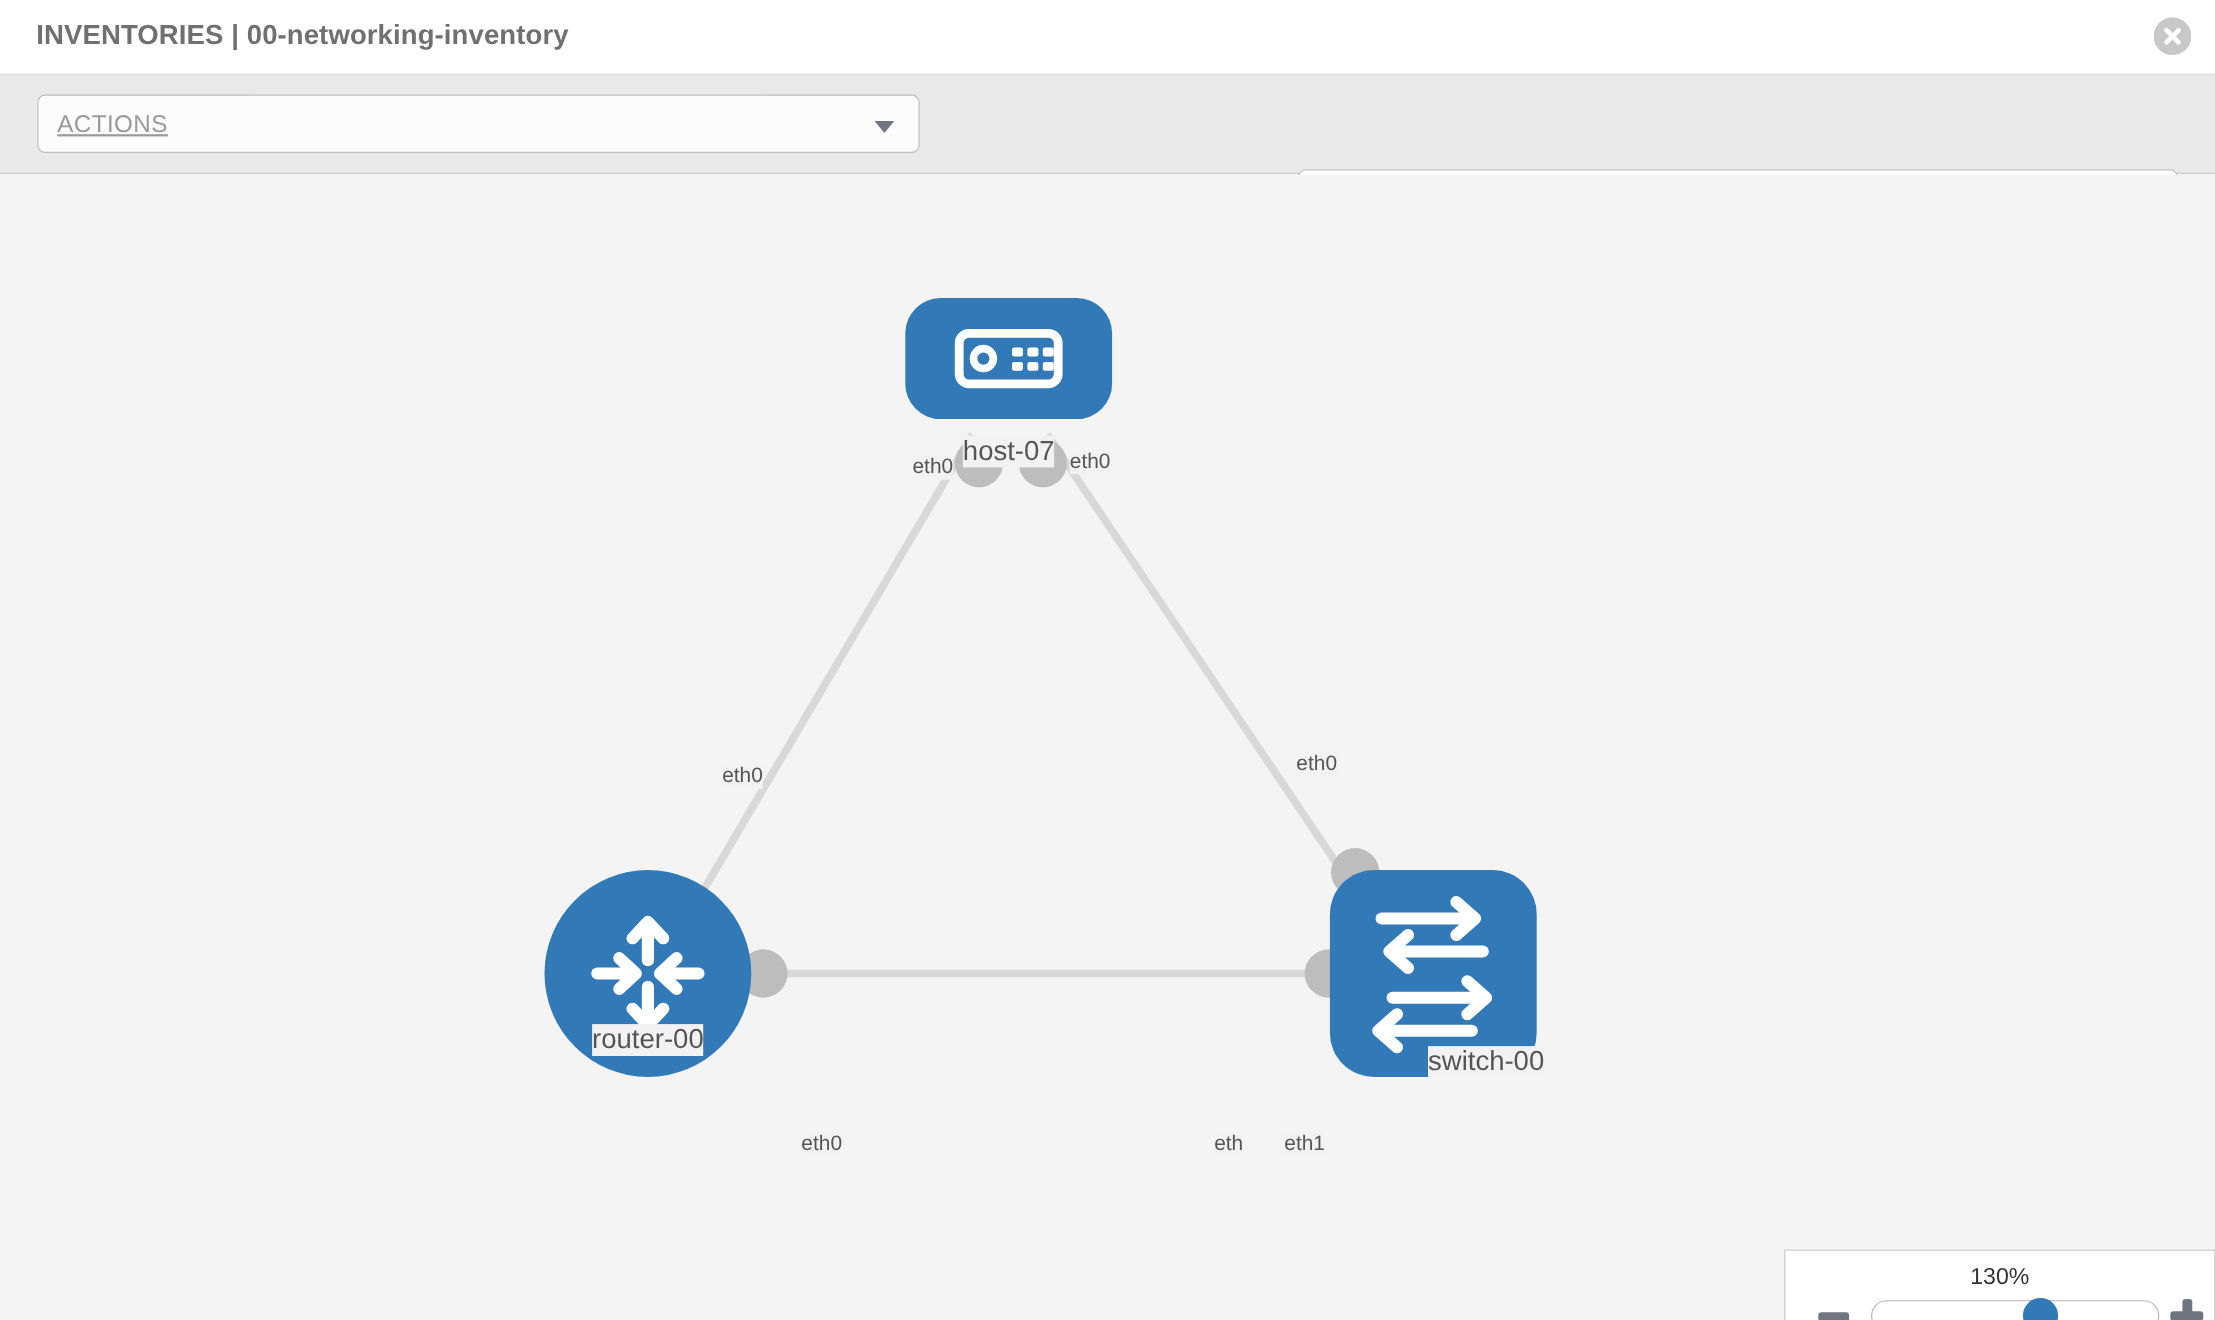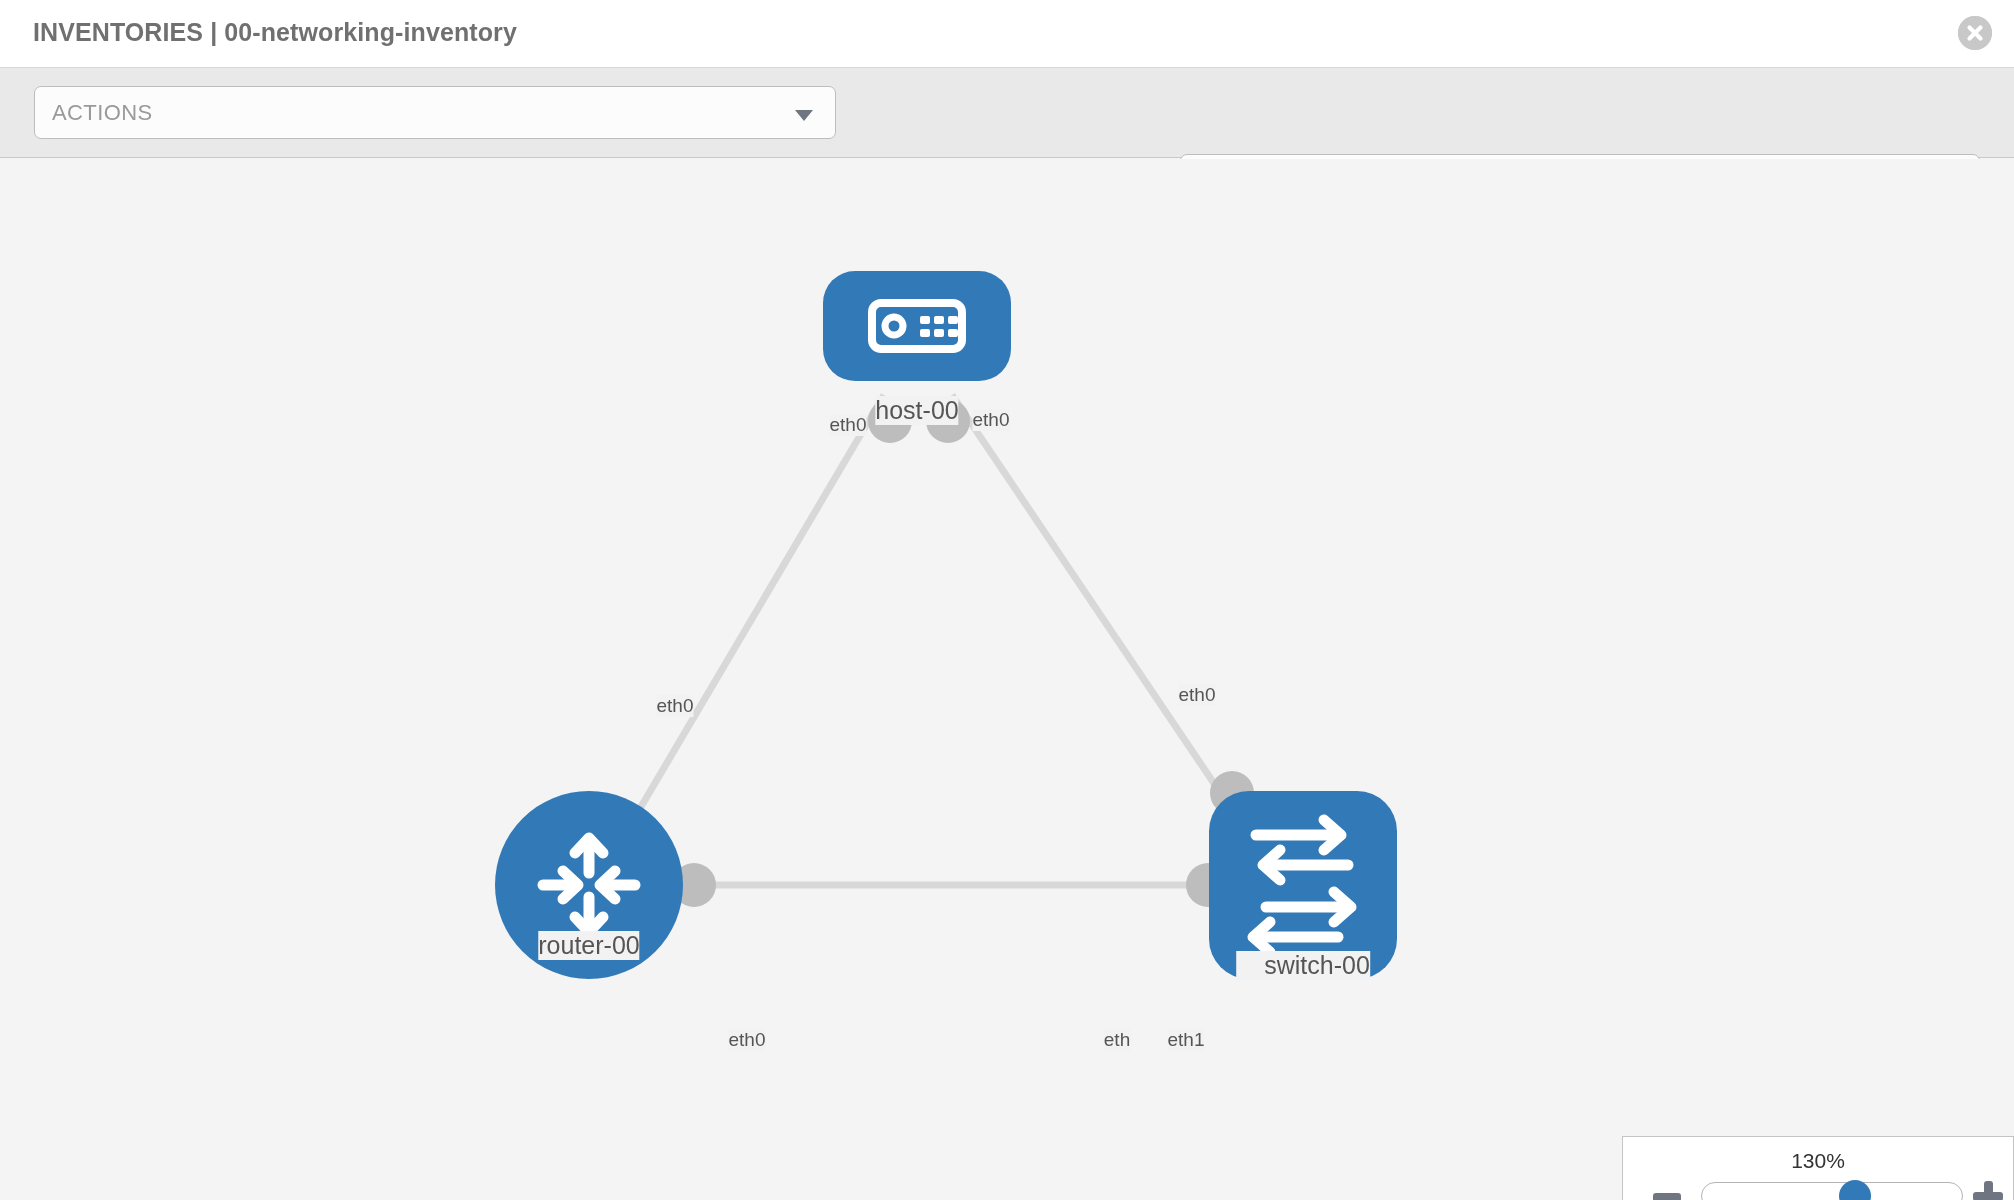--- a/index.html
+++ b/index.html
@@ -37,21 +37,21 @@
   }
   .actions-select {
     position: absolute; left: 34px; top: 18px;
     width: 802px; height: 53px;
     background: #fcfcfc;
     border: 1px solid #bdbdbd; border-radius: 7px;
     cursor: pointer;
   }
   .actions-label {
     position: absolute; left: 17px; top: 13px;
-    font-size: 22px; color: #9a9a9a; letter-spacing: .4px;
+    font-size: 22px; color: #9a9a9a; letter-spacing: .4px; text-decoration: underline;
   }
   .caret {
     position: absolute; right: 22px; top: 23px;
     width: 0; height: 0;
     border-left: 9px solid transparent;
     border-right: 9px solid transparent;
     border-top: 11px solid #6f7681;
   }
   .tool-icon {
     position: absolute; top: 92px;
@@ -245,29 +245,29 @@
 
           <path d="M1266 748 L1350 748"></path>
           <path d="M1334 733 L1351 748 L1334 763"></path>
 
           <path d="M1338 778 L1254 778"></path>
           <path d="M1270 763 L1253 778 L1270 793"></path>
         </g>
       </g>
     </svg>
 
-    <div class="node-label" style="left:917px; top:237px;">host-00</div>
+    <div class="node-label" style="left:917px; top:237px;">host-07</div>
     <div class="port-label" style="left:848px; top:255px;">eth0</div>
     <div class="port-label" style="left:991px; top:250px;">eth0</div>
 
     <div class="node-label" style="left:589px; top:772px;">router-00</div>
     <div class="port-label" style="left:675px; top:536px;">eth0</div>
     <div class="port-label" style="left:747px; top:870px;">eth0</div>
 
-    <div class="node-label" style="left:1303px; top:792px;padding-left:28px;">switch-00</div>
+    <div class="node-label" style="left:1351px; top:792px;">switch-00</div>
     <div class="port-label" style="left:1197px; top:525px;">eth0</div>
     <div class="port-label" style="left:1117px; top:870px;">eth</div>
     <div class="port-label" style="left:1186px; top:870px;">eth1</div>
 
     <div class="zoom-panel" style="left:1622px; top:977px;padding-left:42px;">
       <div class="zoom-value">130%</div>
       <div class="zoom-minus"></div>
       <div class="zoom-track"></div>
       <div class="zoom-thumb"></div>
       <div class="zoom-plus"></div>

